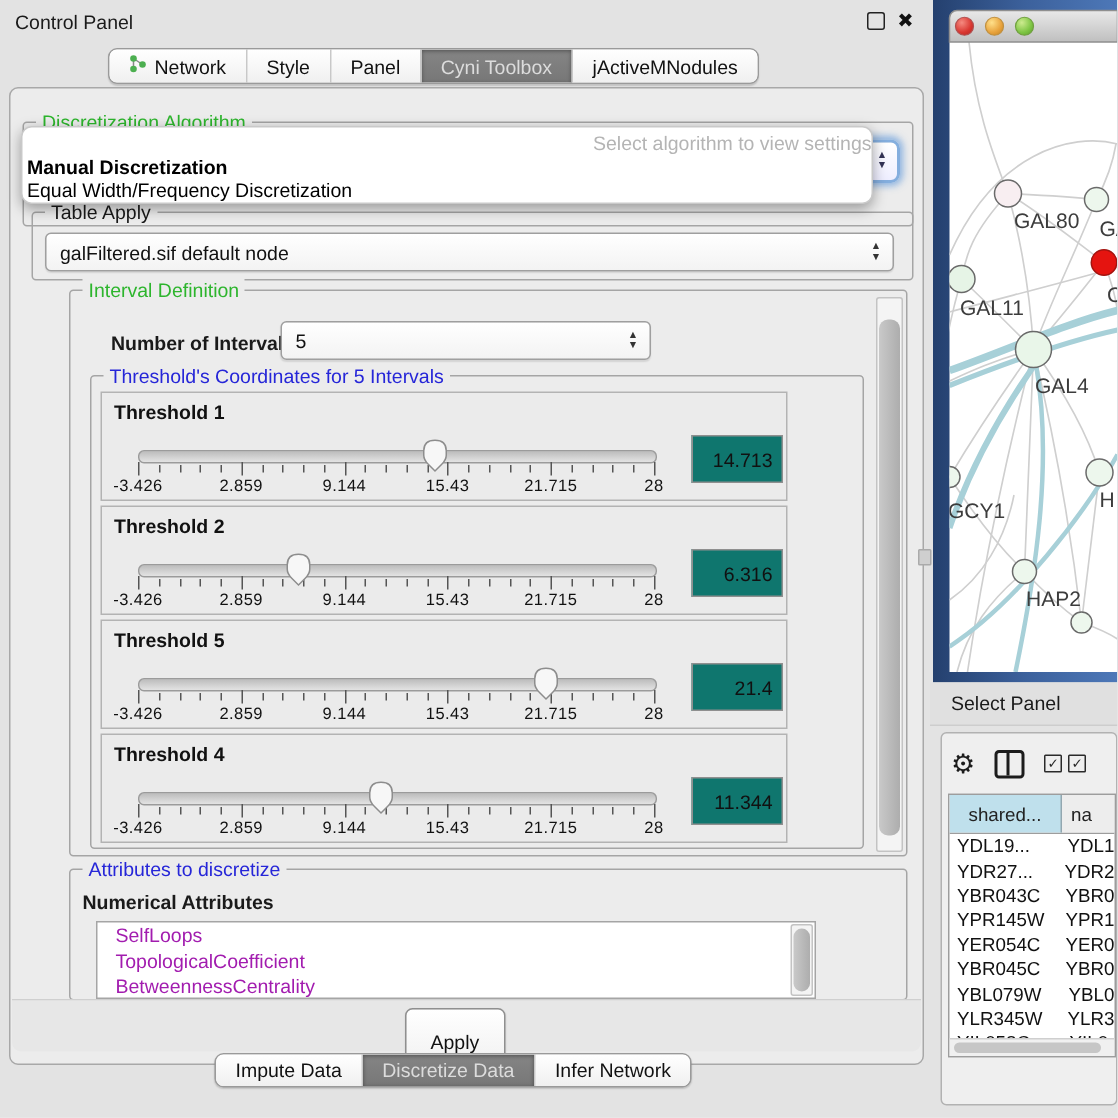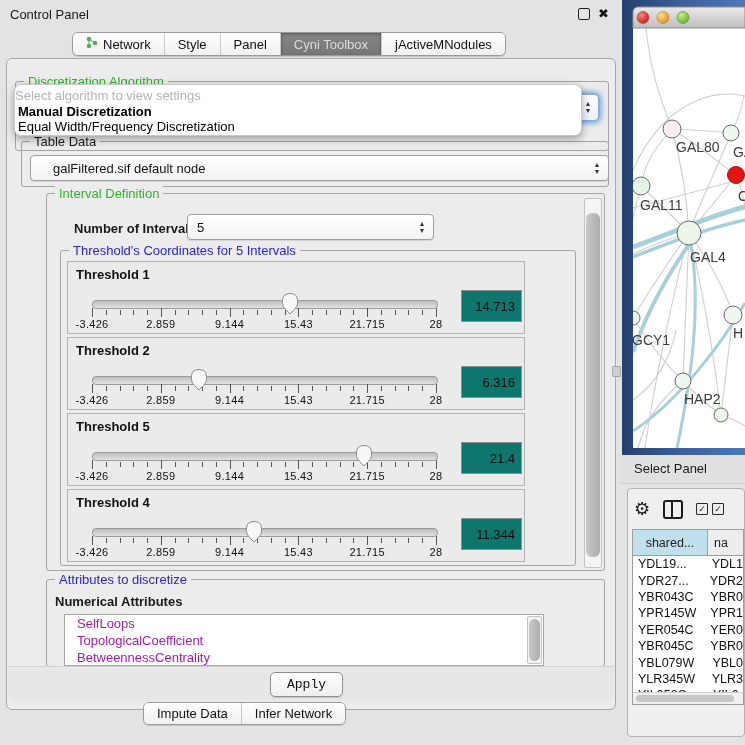--- a/index.html
+++ b/index.html
@@ -28,21 +28,21 @@
   .ft-dark{color:#1a1a1a;}
 
   
   .combo{position:absolute;background:linear-gradient(#ffffff,#f3f3f3);border:1px solid #9f9f9f;border-radius:4px;display:flex;align-items:center;box-shadow:0 1px 1px rgba(0,0,0,.1);}
   .combo .cval{padding-left:9px;flex:1;color:#111;}
   .combo .arrows{width:22px;display:flex;flex-direction:column;align-items:center;justify-content:center;gap:1px;color:#333;}
   .combo .arrows span{font-size:7px;line-height:6px;}
 
   
   .popup{position:absolute;left:14px;top:84px;width:566px;height:50px;background:#fff;border:1px solid #c9c9c9;border-radius:7px;box-shadow:0 3px 9px rgba(0,0,0,.35);z-index:30;}
-  .popup .ph{position:absolute;top:3px;left:0;right:0;text-align:left;color:#b4b4b4;}
+  .popup .ph{position:absolute;top:3px;left:0;right:0;text-align:right;color:#b4b4b4;}
   .popup .it1{position:absolute;top:19px;left:3px;font-weight:bold;color:#000;}
   .popup .it2{position:absolute;top:34px;left:3px;color:#000;}
   .focus-combo{position:absolute;left:552px;top:93px;width:44px;height:25px;border:2px solid #84aede;border-radius:6px;background:linear-gradient(#fff,#eef);box-shadow:0 0 5px 2px rgba(110,160,220,.75);z-index:20;display:flex;align-items:center;justify-content:flex-end;}
   .focus-combo .arrows{width:20px;display:flex;flex-direction:column;align-items:center;gap:1px;color:#335;}
   .focus-combo .arrows span{font-size:7px;line-height:6px;}
 
   
   .thr-box{position:absolute;left:6px;width:456px;height:71px;background:#ebebeb;border:1px solid #b3b3b3;}
   .thr-label{position:absolute;left:8px;top:5px;font-weight:bold;color:#111;}
   .thr-track{position:absolute;left:24px;top:38px;width:344px;height:7px;border:1px solid #9b9b9b;border-radius:4px;background:linear-gradient(#bdbdbd,#e3e3e3);}
@@ -53,21 +53,21 @@
   .thumb{position:absolute;top:30px;width:18px;height:24px;}
   .val-box{position:absolute;left:393px;top:28px;width:53px;height:30px;background:#0f766e;border:1px solid #8f8f8f;display:flex;align-items:center;justify-content:flex-end;padding-right:6px;font-size:13px;color:#111;}
 
   
   .vsb{position:absolute;background:#f4f4f4;border:1px solid #c3c3c3;border-radius:2px;}
   .vsb .vth{position:absolute;left:1px;right:1px;background:linear-gradient(90deg,#c9c9c9,#adadad);border-radius:6px;}
   .list-box{position:absolute;background:#fff;border:1px solid #a5a5a5;overflow:hidden;}
   .list-box .li{padding:1px 0 1px 12px;color:#a21caf;line-height:15px;}
 
   .apply-strip{position:absolute;left:1px;right:1px;bottom:8px;height:34px;background:#e7e7e7;border-top:1px solid #cfcfcf;border-radius:0 0 6px 6px;}
-  .btn{position:absolute;background:linear-gradient(#ffffff,#efefef);border:1px solid #8f8f8f;border-radius:5px;padding:4px 16px;color:#111;box-shadow:0 1px 1px rgba(0,0,0,.15);font-family:Liberation Mono, monospace;}
+  .btn{position:absolute;background:linear-gradient(#ffffff,#efefef);border:1px solid #8f8f8f;border-radius:5px;padding:14px 16px;color:#111;box-shadow:0 1px 1px rgba(0,0,0,.15);}
 
   
   #net-wrap{position:absolute;left:622px;top:0;width:123px;height:455px;}
   .tp-titlebar{position:absolute;left:620px;top:455px;width:125px;height:28px;background:#e0e0e0;border-bottom:1px solid #cdcdcd;}
   .tp-title{position:absolute;left:14px;top:6px;color:#1a1a1a;}
   .tp-card{position:absolute;left:627px;top:488px;width:116px;height:247px;background:#efefef;border:1px solid #b2b2b2;border-radius:4px;}
   .tp-toolbar{position:absolute;left:6px;top:6px;right:4px;height:28px;display:flex;align-items:center;gap:13px;}
   .gear{font-size:18px;color:#1c1c1c;line-height:18px;}
   .colicon{width:16px;height:15px;border:2px solid #1c1c1c;border-radius:3px;position:relative;}
   .colicon:after{content:"";position:absolute;left:6px;top:0;bottom:0;width:2px;background:#1c1c1c;}
@@ -123,22 +123,22 @@
       </div>
     </div>
 
   <div class="content-panel">
 
     <div class="fset" style="left:8px;top:22px;width:592px;height:68px;">
       <span class="ftitle ft-green">Discretization Algorithm</span>
     </div>
 
     <div class="fset" style="left:14px;top:82px;width:586px;height:44px;">
-      <span class="ftitle ft-dark">Table Data</span>
-      <div class="combo" style="left:8px;top:13px;width:564px;height:24px;padding-left:13px;">
+      <span class="ftitle ft-dark">Table Apply</span>
+      <div class="combo" style="left:8px;top:13px;width:564px;height:24px;">
         <span class="cval">galFiltered.sif default node</span>
         <span class="arrows">
             <span>▲</span>
             <span>▼</span>
           </span>
       </div>
     </div>
 
     <div class="fset" style="left:39px;top:134px;width:557px;height:376px;">
       <span class="ftitle ft-green">Interval Definition</span>
@@ -361,20 +361,23 @@
     <span class="arrows">
         <span>▲</span>
         <span>▼</span>
       </span>
   </div>
 
   <div class="seg" id="bottom-tabs" style="left:143px;top:702px;">
       <div class="tab">
         <span>Impute Data</span>
       </div>
+      <div class="tab sel">
+        <span>Discretize Data</span>
+      </div>
       <div class="tab">
         <span>Infer Network</span>
       </div>
     </div>
 
   <div class="pane-dot"></div>
 
   <div id="net-wrap">
     <svg viewBox="622 0 123 455" width="123" height="455" xmlns="http://www.w3.org/2000/svg">
       <defs>

